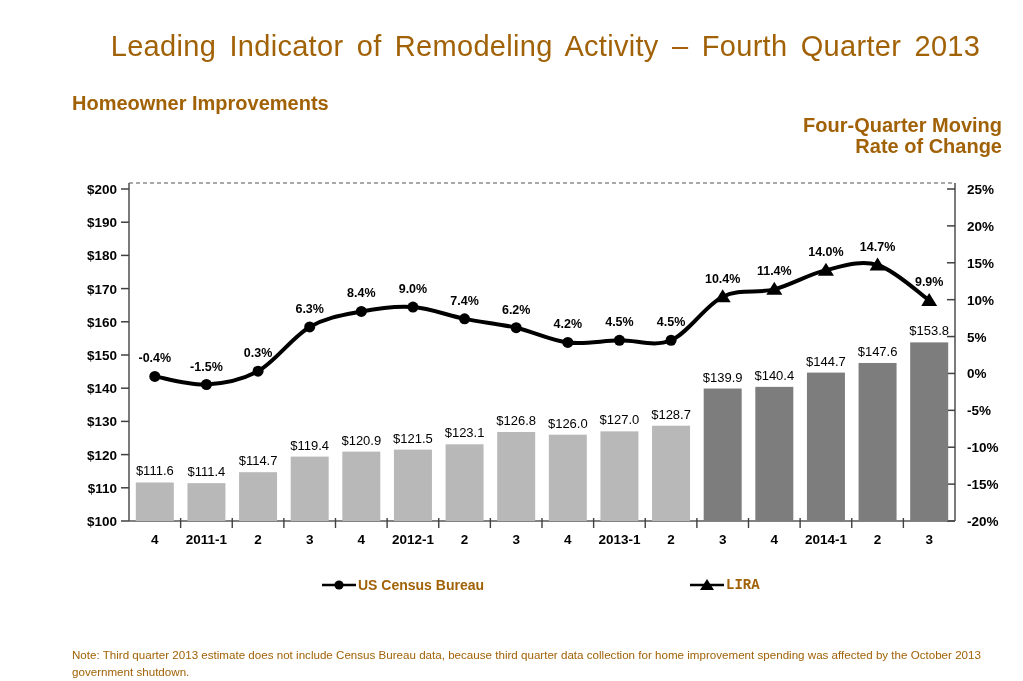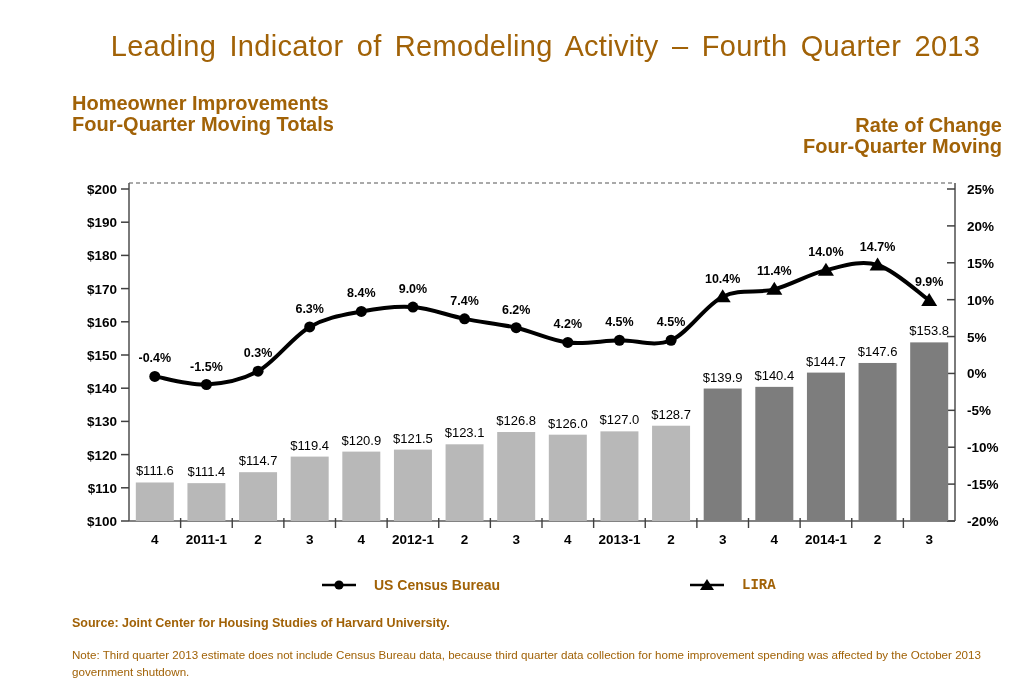--- a/index.html
+++ b/index.html
@@ -11,46 +11,45 @@
     position:absolute;top:30px;left:0;width:100%;margin:0;
     text-align:center;font-size:29px;font-weight:400;
     letter-spacing:0.3px;word-spacing:5px;
   }
   .hdr{font-weight:bold;font-size:20px;line-height:21px;}
   .hdr-left{position:absolute;left:38px;top:93px;text-align:left;}
   .hdr-right{position:absolute;right:55px;top:115px;text-align:right;}
   #chart-svg{position:absolute;left:0;top:0;}
   .legend-item{
     position:absolute;top:577px;display:flex;align-items:center;
-    font-weight:bold;font-size:14px;gap:17px;
+    font-weight:bold;font-size:14px;gap:1px;
   }
   .legend-census{left:287px;}
   .legend-lira{left:655px;font-family:Liberation Mono, monospace;}
   .legend-marker{display:block;}
   .source{position:absolute;left:38px;top:616px;font-weight:bold;font-size:12.5px;}
   .note{
     position:absolute;left:38px;top:646px;width:958px;
     font-size:11.6px;line-height:17px;
   }
 </style>
 </head>
 <body>
 
 <div class="page">
 
   <h1 class="title">Leading Indicator of Remodeling Activity – Fourth Quarter 2013</h1>
 
   <div class="hdr hdr-left">
     <div>Homeowner Improvements</div>
-    <div>Four-Quarter Moving Totals</div>
   </div>
 
   <div class="hdr hdr-right">
+    <div>Four-Quarter Moving</div>
     <div>Rate of Change</div>
-    <div>Four-Quarter Moving</div>
   </div>
 
   <svg id="chart-svg" width="1023" height="566" viewBox="0 0 1023 566">
       <line x1="95" y1="183" x2="921" y2="183" stroke="#555555" stroke-width="1.2" stroke-dasharray="4 3"></line>
       <line x1="95" y1="183" x2="95" y2="521" stroke="#595959" stroke-width="1.6"></line>
       <line x1="921" y1="183" x2="921" y2="521" stroke="#595959" stroke-width="1.6"></line>
       <line x1="95" y1="521" x2="921" y2="521" stroke="#595959" stroke-width="1.6"></line>
       <line x1="87" y1="189" x2="95" y2="189" stroke="#404040" stroke-width="1.5"></line>
       <text x="83" y="194" fill="#000000" font-size="13.5" text-anchor="end" font-weight="bold">$200</text>
       <line x1="87" y1="222.2" x2="95" y2="222.2" stroke="#404040" stroke-width="1.5"></line>
@@ -200,16 +199,15 @@
   </div>
 
   <div class="legend-item legend-lira">
     <svg class="legend-marker" width="36" height="14">
       <line x1="1" y1="7" x2="35" y2="7" stroke="#000" stroke-width="2.6"></line>
       <polygon points="18,1 11,12 25,12" fill="#000"></polygon>
     </svg>
     <span>LIRA</span>
   </div>
 
-  <div class="source">Source: Joint Center for Housing Studies of Harvard University.</div>
   <div class="note">Note: Third quarter 2013 estimate does not include Census Bureau data, because third quarter data collection for home improvement spending was affected by the October 2013 government shutdown.</div>
 
 </div>
 
 </body></html>

